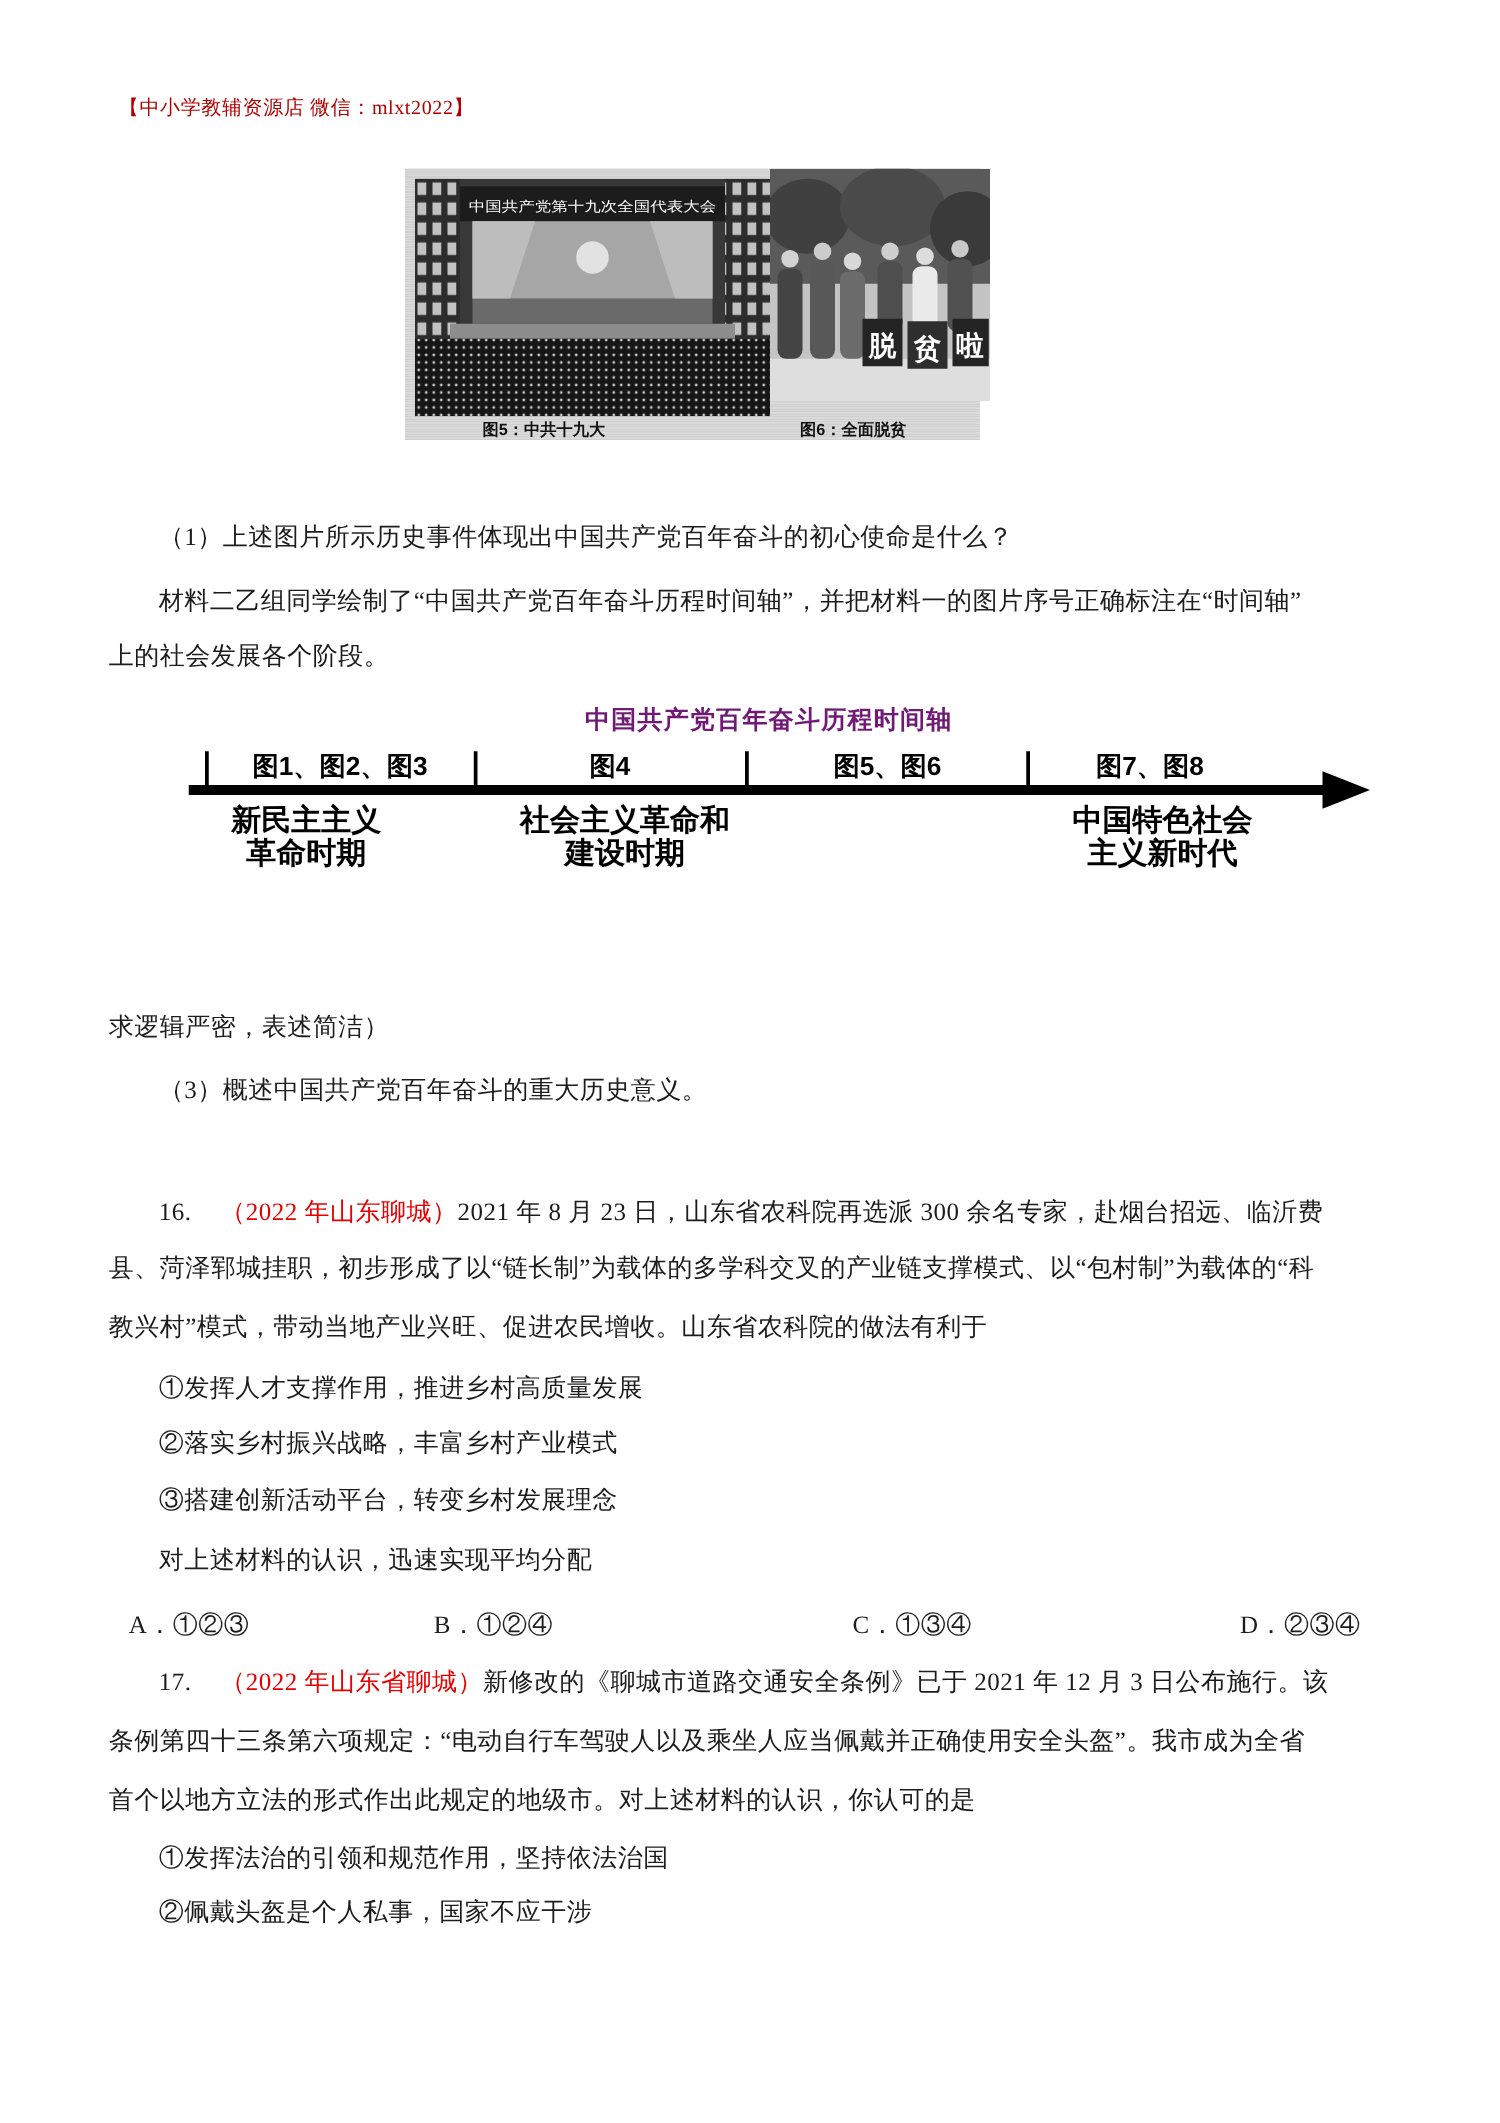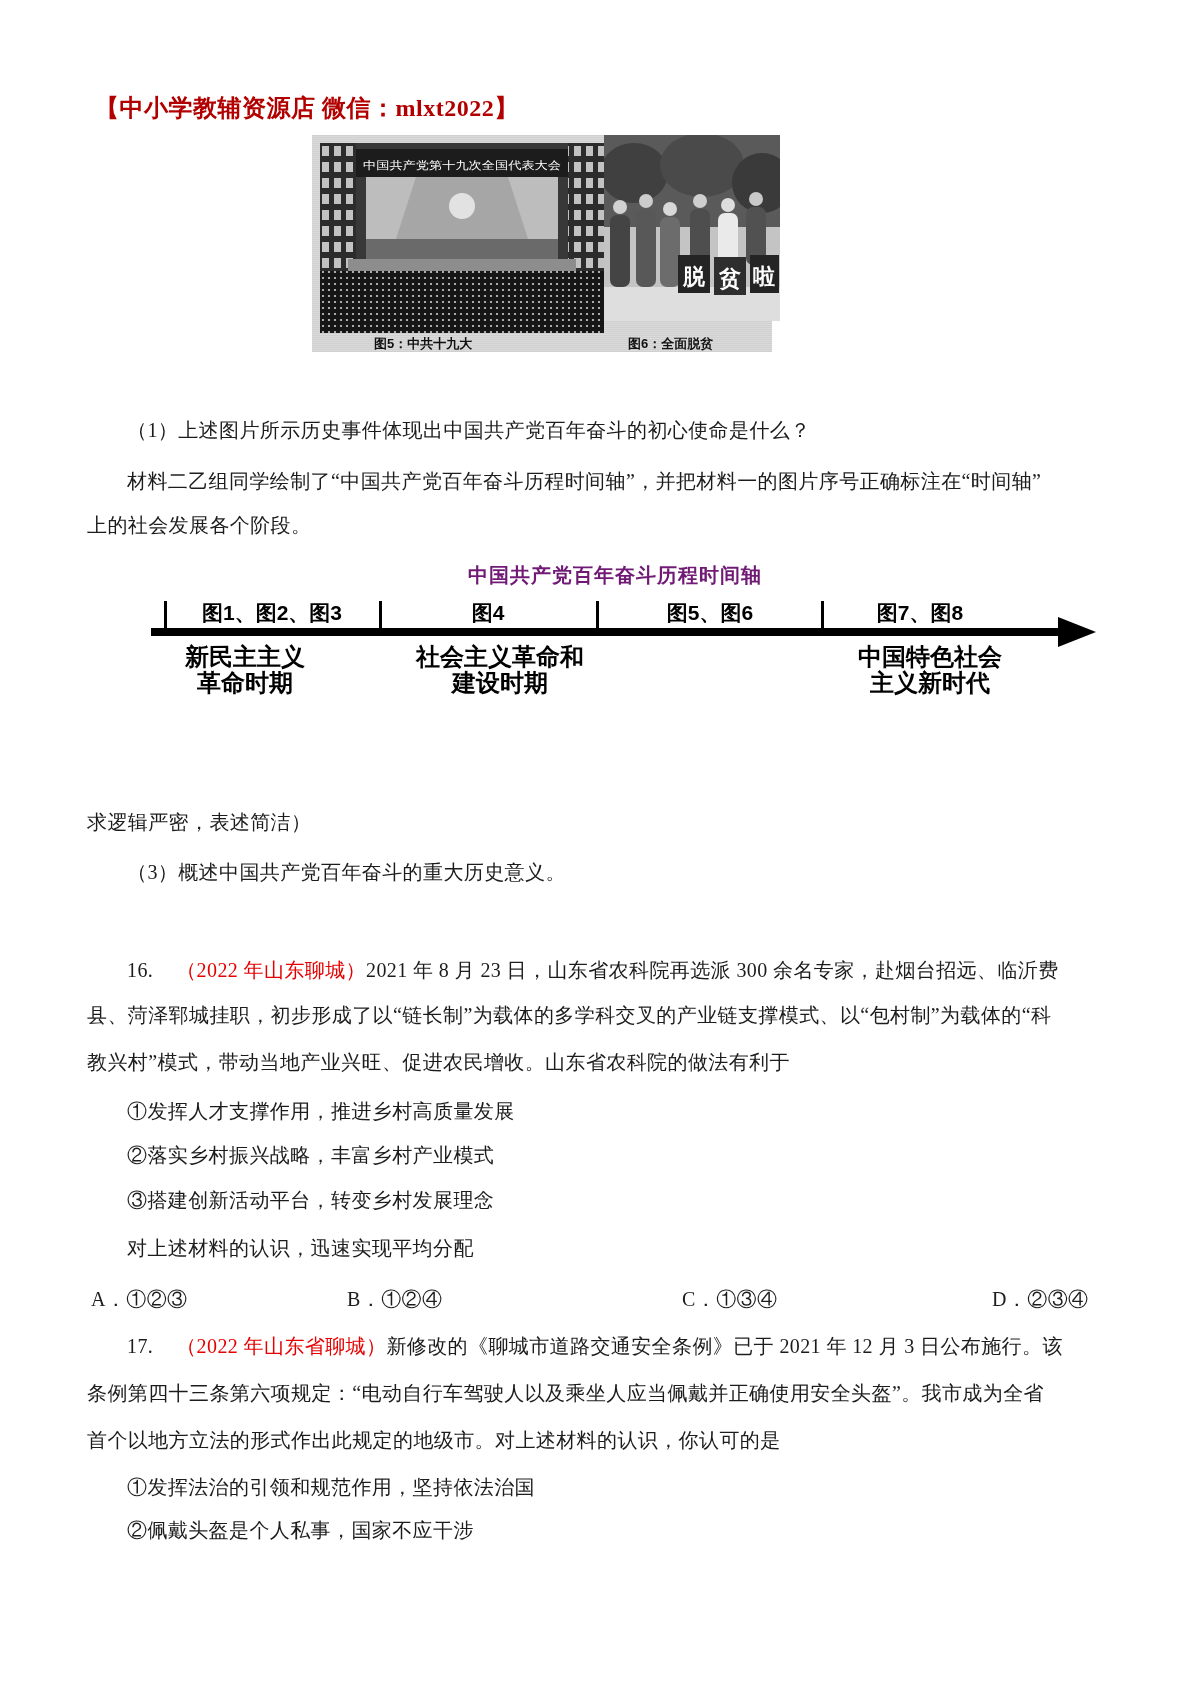--- a/index.html
+++ b/index.html
@@ -2,24 +2,24 @@
 <html><head>
 <meta charset="utf-8">
 <style>
   html,body{margin:0;padding:0;background:#ffffff;}
   .page{position:relative;width:1200px;height:1698px;background:#ffffff;overflow:hidden;
         font-family:"Liberation Serif",serif;color:#1c1c1c;}
   .bline{position:absolute;font-size:20px;line-height:28px;white-space:nowrap;letter-spacing:.4px;}
   .indent{left:127px;}
   .flush{left:87px;}
   .red{color:#e60000;margin-left:23px;}
-  .header-line{position:absolute;left:95px;top:92px;font-size:24px;letter-spacing:.5px;
-        color:#b20000;white-space:nowrap;font-weight:bold;}
+  .header-line{position:absolute;left:95px;top:76px;font-size:16px;letter-spacing:.5px;
+        color:#b20000;white-space:nowrap;}
   
-  .figure{position:absolute;left:312px;top:135px;width:460px;height:217px;
+  .figure{position:absolute;left:324px;top:135px;width:460px;height:217px;
         background:#d6d6d6;
         background-image:repeating-linear-gradient(0deg,#d0d0d0 0 1px,#dadada 1px 2px);}
   .photo-left{position:absolute;left:8px;top:8px;width:284px;height:190px;display:block;}
   .photo-right{position:absolute;left:292px;top:0px;width:176px;height:186px;display:block;}
   .caption{position:absolute;top:200px;font-family:"Liberation Sans",sans-serif;
         font-weight:bold;font-size:13px;color:#111;white-space:nowrap;}
   .cap-left{left:62px;}
   .cap-right{left:316px;}
   
   .tl-title{position:absolute;left:315px;top:562px;width:600px;text-align:center;
@@ -140,21 +140,21 @@
   <div class="bline indent" style="top:956px;">
     <span>16.</span><span class="red">（2022 年山东聊城）</span><span>2021 年 8 月 23 日，山东省农科院再选派 300 余名专家，赴烟台招远、临沂费</span>
   </div>
   <div class="bline flush" style="top:1001px;">县、菏泽郓城挂职，初步形成了以“链长制”为载体的多学科交叉的产业链支撑模式、以“包村制”为载体的“科</div>
   <div class="bline flush" style="top:1048px;">教兴村”模式，带动当地产业兴旺、促进农民增收。山东省农科院的做法有利于</div>
   <div class="bline indent" style="top:1097px;">①发挥人才支撑作用，推进乡村高质量发展</div>
   <div class="bline indent" style="top:1141px;">②落实乡村振兴战略，丰富乡村产业模式</div>
   <div class="bline indent" style="top:1186px;">③搭建创新活动平台，转变乡村发展理念</div>
   <div class="bline indent" style="top:1234px;">对上述材料的认识，迅速实现平均分配</div>
   <div>
-    <span class="choice" style="left:91px;top:1286px;">A．①②③</span>
+    <span class="choice" style="left:103px;top:1286px;">A．①②③</span>
     <span class="choice" style="left:347px;top:1286px;">B．①②④</span>
     <span class="choice" style="left:682px;top:1286px;">C．①③④</span>
     <span class="choice" style="left:992px;top:1286px;">D．②③④</span>
   </div>
 
   <div class="bline indent" style="top:1332px;">
     <span>17.</span><span class="red">（2022 年山东省聊城）</span><span>新修改的《聊城市道路交通安全条例》已于 2021 年 12 月 3 日公布施行。该</span>
   </div>
   <div class="bline flush" style="top:1379px;">条例第四十三条第六项规定：“电动自行车驾驶人以及乘坐人应当佩戴并正确使用安全头盔”。我市成为全省</div>
   <div class="bline flush" style="top:1426px;">首个以地方立法的形式作出此规定的地级市。对上述材料的认识，你认可的是</div>

